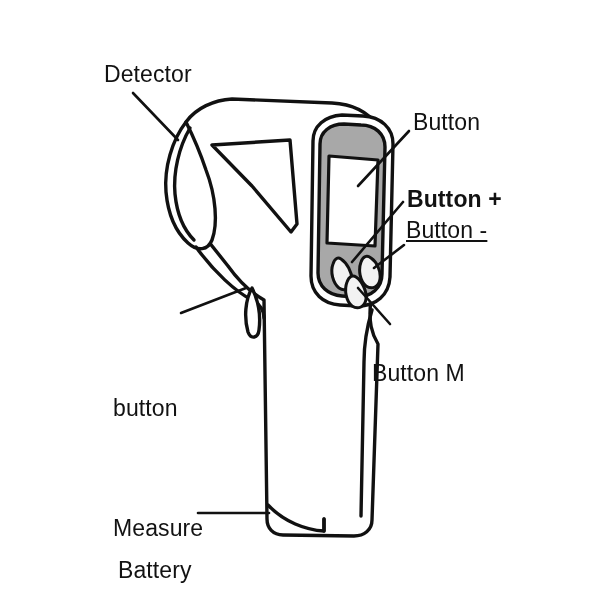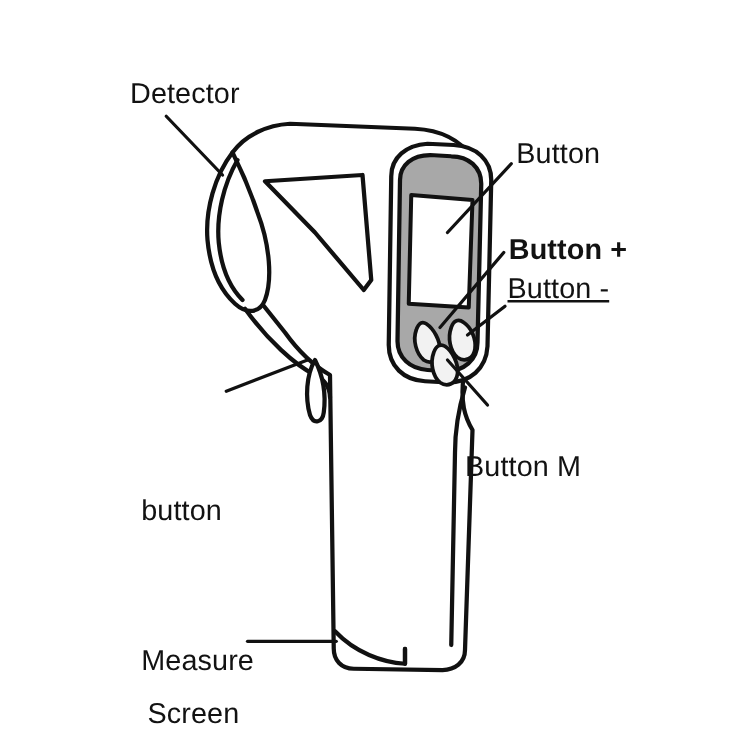--- a/index.html
+++ b/index.html
@@ -180,17 +180,17 @@
   <div class="label" id="label-button-minus">Button -</div>
 
   <div class="label" id="label-button-m">Button M</div>
 
   <div class="label two-line" id="label-measure">
     <div>button</div>
     <div>Measure</div>
   </div>
 
   <div class="label two-line" id="label-battery">
-    <div>Screen</div>
+    <div>Battery</div>
     
   </div>
 
 </div>
 
 </body></html>

